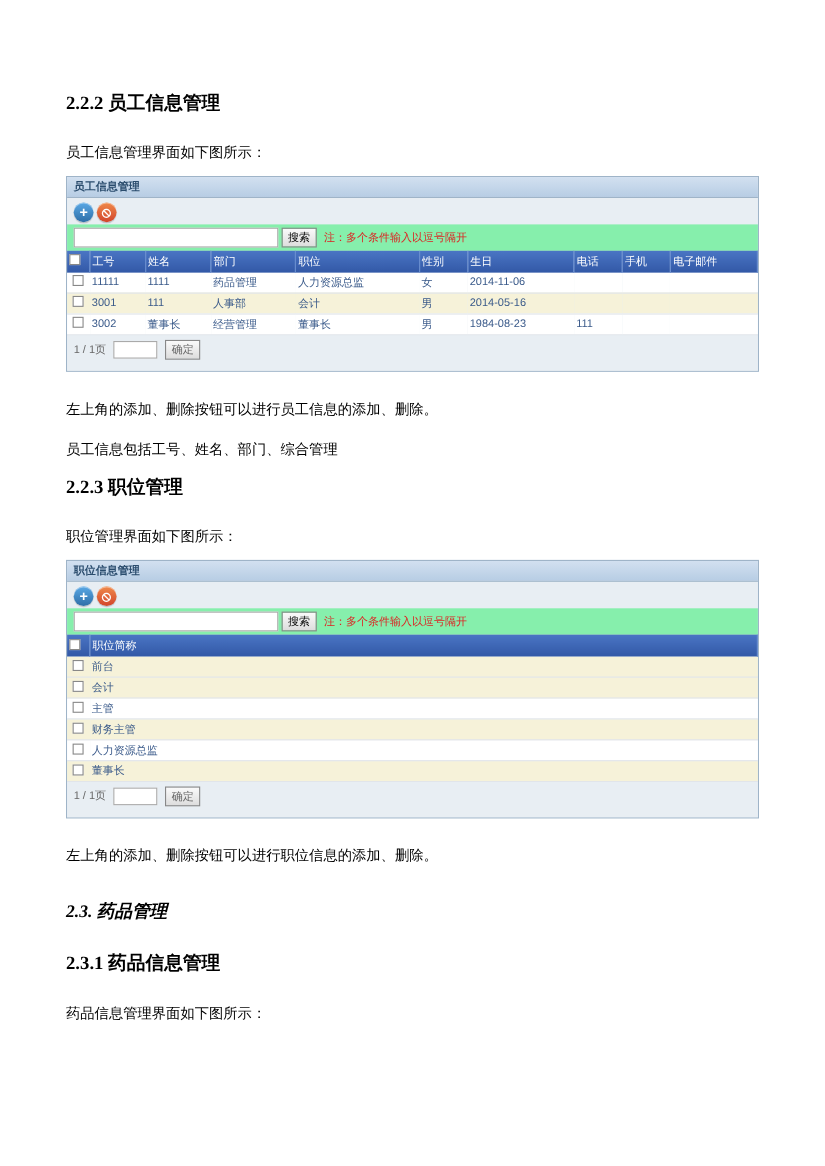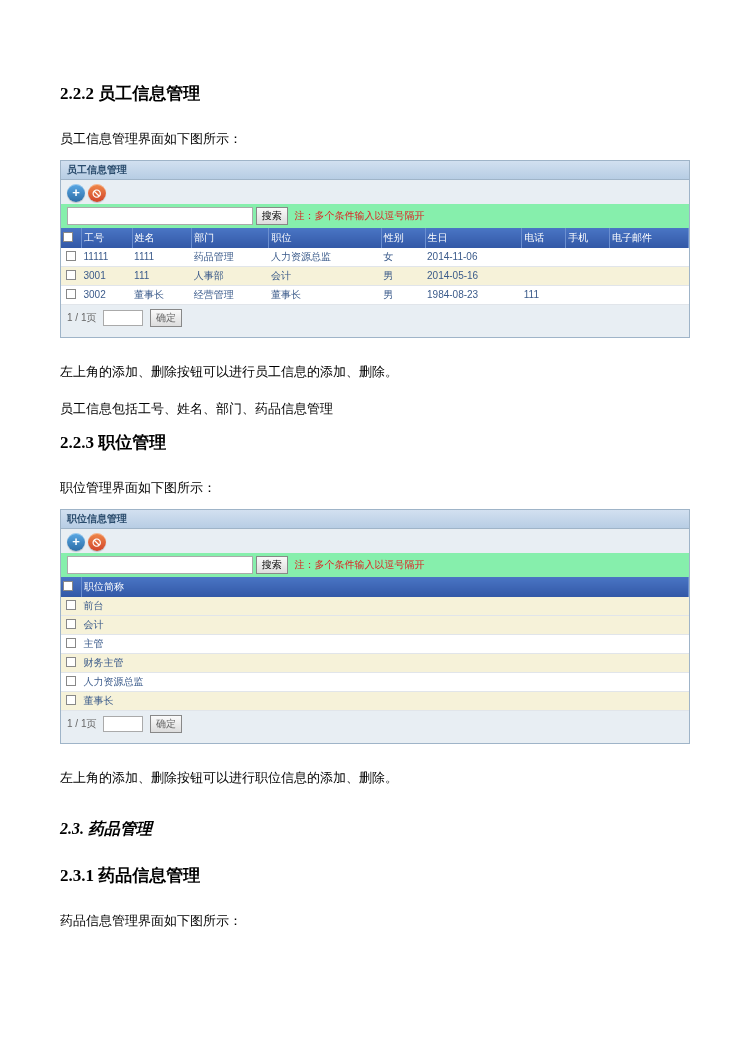--- a/index.html
+++ b/index.html
@@ -205,21 +205,21 @@
     </tbody>
   </table>
   <div class="pager">
     <span>1 / 1页</span>
     <input class="pg" style="">
     <span class="btn-small">确定</span>
   </div>
 </div>
 
 <p class="body-text">左上角的添加、删除按钮可以进行员工信息的添加、删除。</p>
-<p class="body-text">员工信息包括工号、姓名、部门、药品信息管理</p>
+<p class="body-text">员工信息包括工号、姓名、部门、综合管理</p>
 
 <h3 class="section-heading">2.2.3 职位管理</h3>
 <p class="body-text">职位管理界面如下图所示：</p>
 
 <div class="panel">
   <div class="panel-titlebar">职位信息管理</div>
   <div class="panel-toolbar">
     <span class="icon-circle icon-add">+</span>
     <span class="icon-circle icon-del">⦸</span>
   </div>

